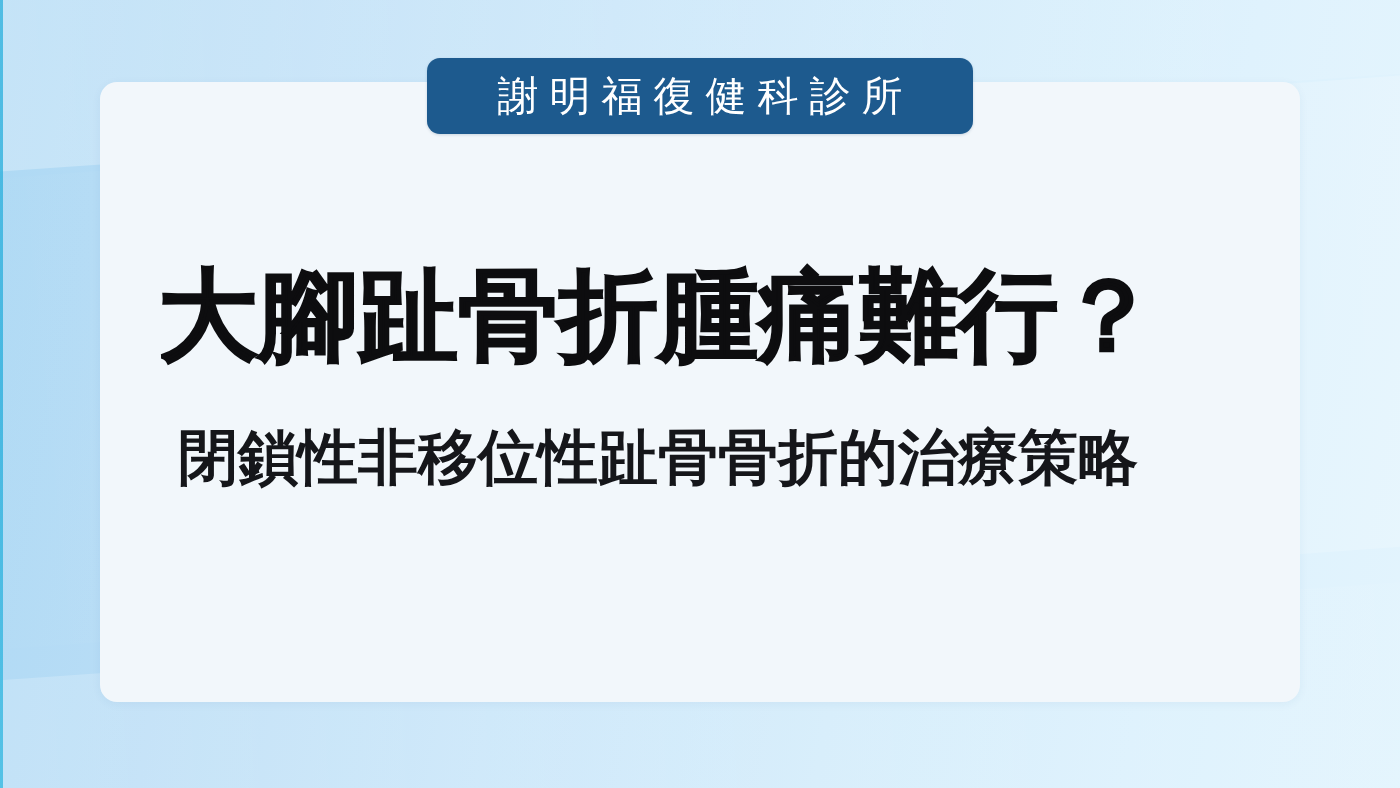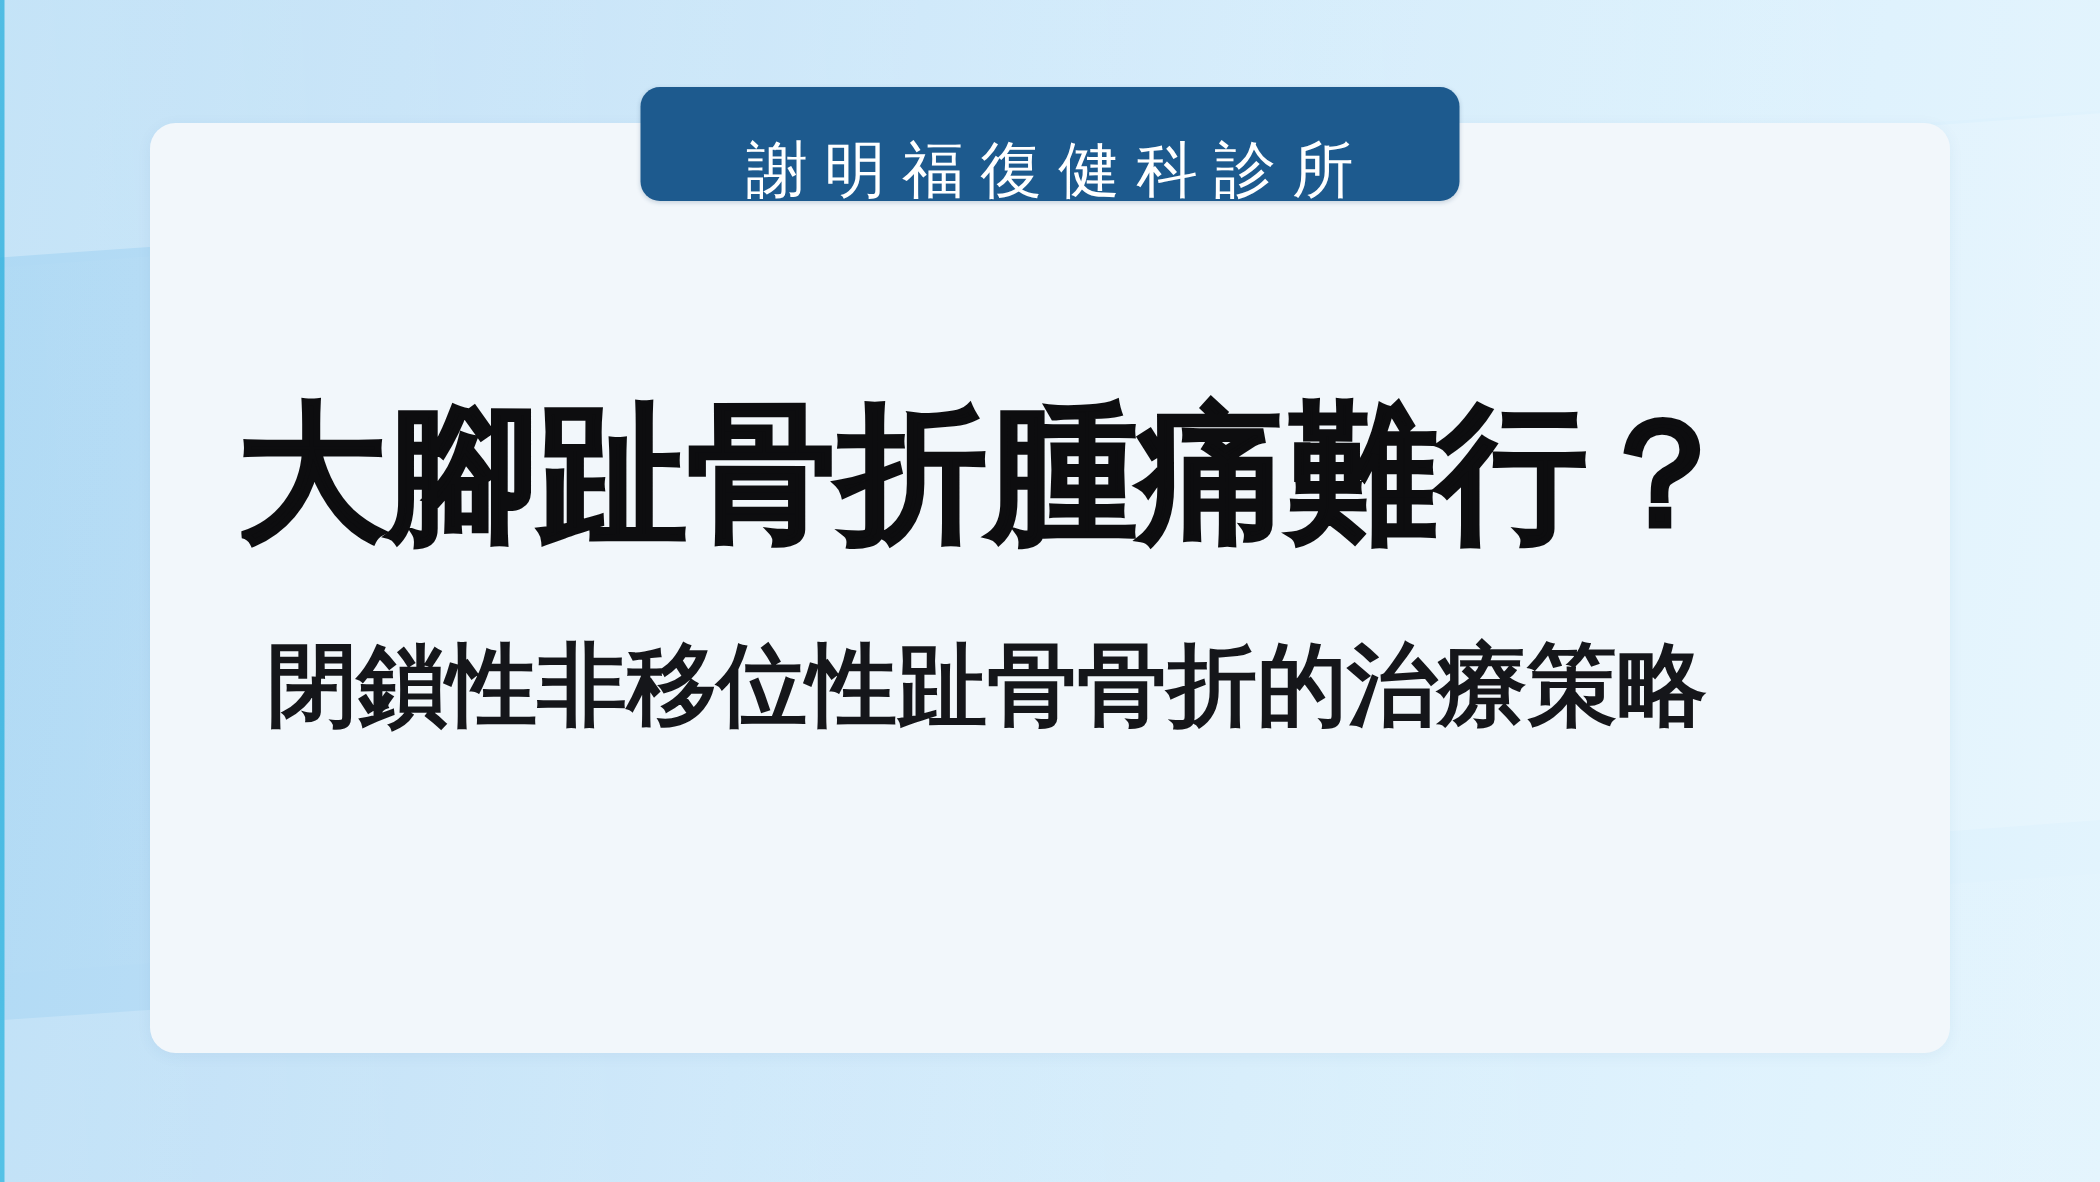--- a/index.html
+++ b/index.html
@@ -94,21 +94,21 @@
   
   .badge {
     position: absolute;
     left: 427px;
     top: 58px;
     width: 546px;
     height: 76px;
     background: #1d5a8e;
     border-radius: 13px;
     display: flex;
-    align-items: flex-end;
+    align-items: center;
     justify-content: center;
     box-shadow: 0 1px 3px rgba(20, 60, 100, 0.18);
   }
 
   .badge-text {
     color: #ffffff;
     font-family: "Liberation Serif", "DejaVu Serif", serif;
     font-size: 41px;
     font-weight: 400;
     letter-spacing: 11px;

